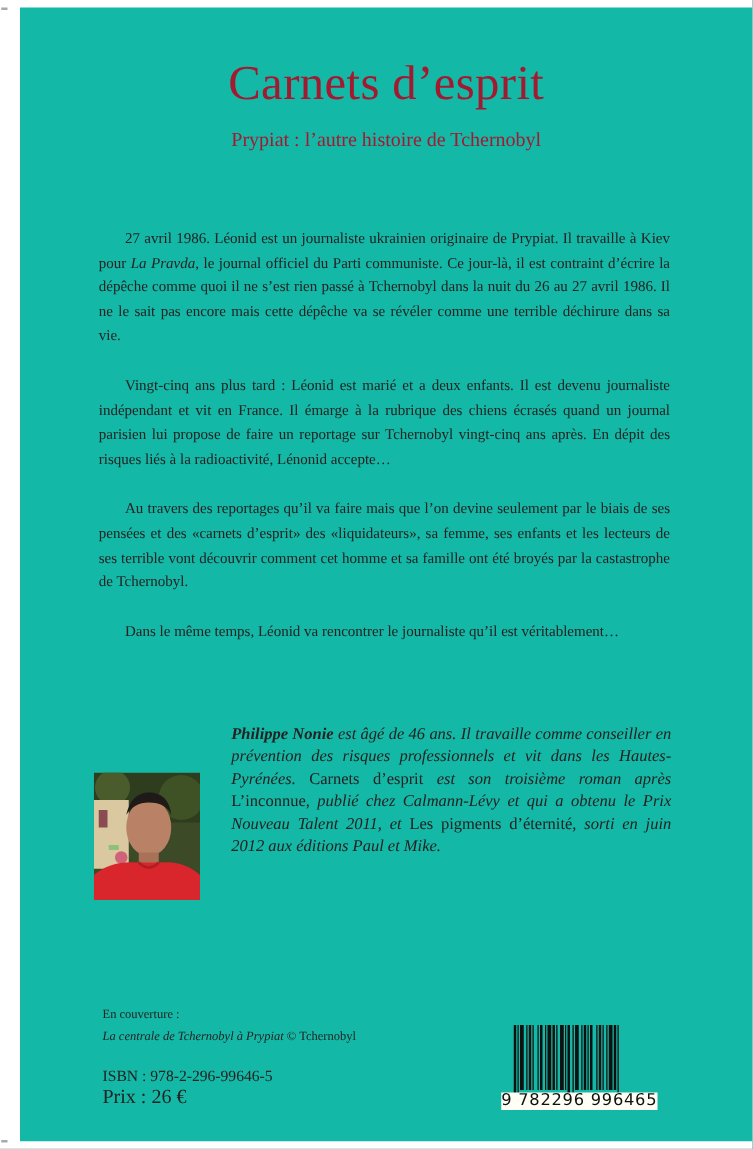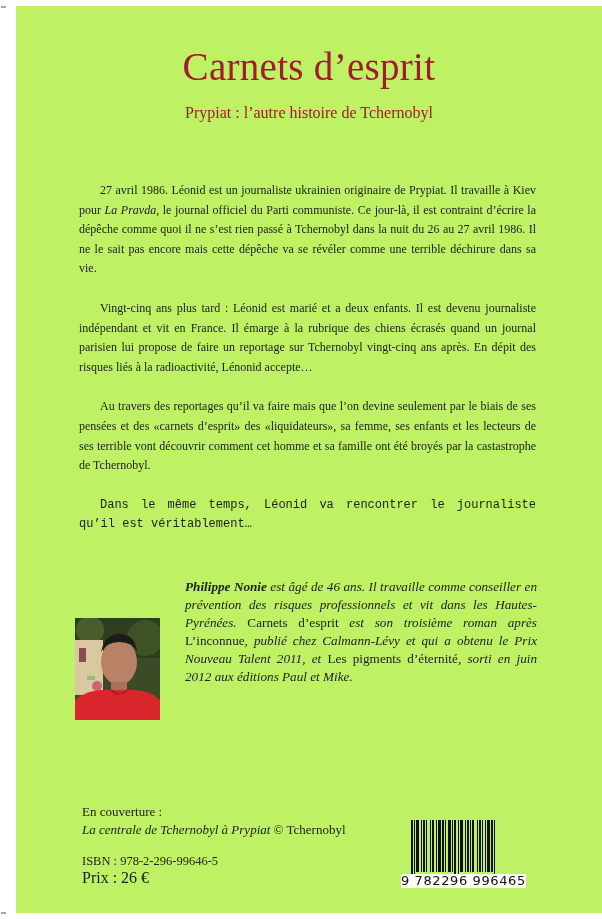--- a/index.html
+++ b/index.html
@@ -4,51 +4,51 @@
   <style>
     html, body { margin: 0; padding: 0; }
     body {
       width: 602px; height: 919px; background: #ffffff;
       position: relative; overflow: hidden;
       font-family: "Liberation Serif", "DejaVu Serif", serif;
     }
     .crop-mark { position: absolute; width: 5px; height: 2px; background: #a9a9a9; }
     .page {
       position: absolute; left: 16px; top: 6px; width: 586px; height: 907px;
-      background: #bef264;
+      background: #14b8a6;
     }
     .title {
       position: absolute; left: 0; width: 100%; top: 38px; text-align: center;
       font-size: 39px; color: #a31a30; letter-spacing: 0.3px; line-height: 46px;
     }
     .subtitle {
       position: absolute; left: 0; width: 100%; top: 97px; text-align: center;
       font-size: 16px; color: #a31a30; line-height: 20px;
     }
     .body-text {
       position: absolute; left: 63px; width: 457px; top: 175px;
       font-size: 12px; line-height: 19.6px; color: #222;
       text-align: justify;
     }
     .body-text p { margin: 0 0 20px 0; text-indent: 21px; }
-    .body-text p:last-child { margin-bottom: 4px; font-family: Liberation Mono, monospace; }
+    .body-text p:last-child { margin-bottom: 4px; }
     .photo {
       position: absolute; left: 59px; top: 612px; width: 85px; height: 102px;
       overflow: hidden;
     }
     .bio {
       position: absolute; left: 169px; top: 572px; width: 352px;
       font-size: 13.2px; line-height: 18px; color: #222; text-align: justify;
     }
     .bio .name { font-weight: bold; font-style: italic; }
     .bio i { font-style: italic; }
     .credits {
       position: absolute; left: 66px; top: 797px; color: #222;
     }
-    .credits .small { font-size: 13px; line-height: 18px; }
+    .credits .small { font-size: 10px; line-height: 18px; }
     .credits .small i { font-style: italic; }
     .isbn { font-size: 12.5px; margin-top: 14px; line-height: 16px; }
     .price { font-size: 16px; line-height: 18px; }
     .barcode {
       position: absolute; left: 395px; top: 814px; width: 120px; height: 58px;
     }
     .barcode-bars { display: flex; align-items: stretch; height: 52px; }
     .barcode-num {
       position: absolute; left: -10px; top: 54px; font-family: "DejaVu Sans", sans-serif;
       font-size: 13px; letter-spacing: 0.6px; color: #111; background: #fffff5; white-space: pre;

